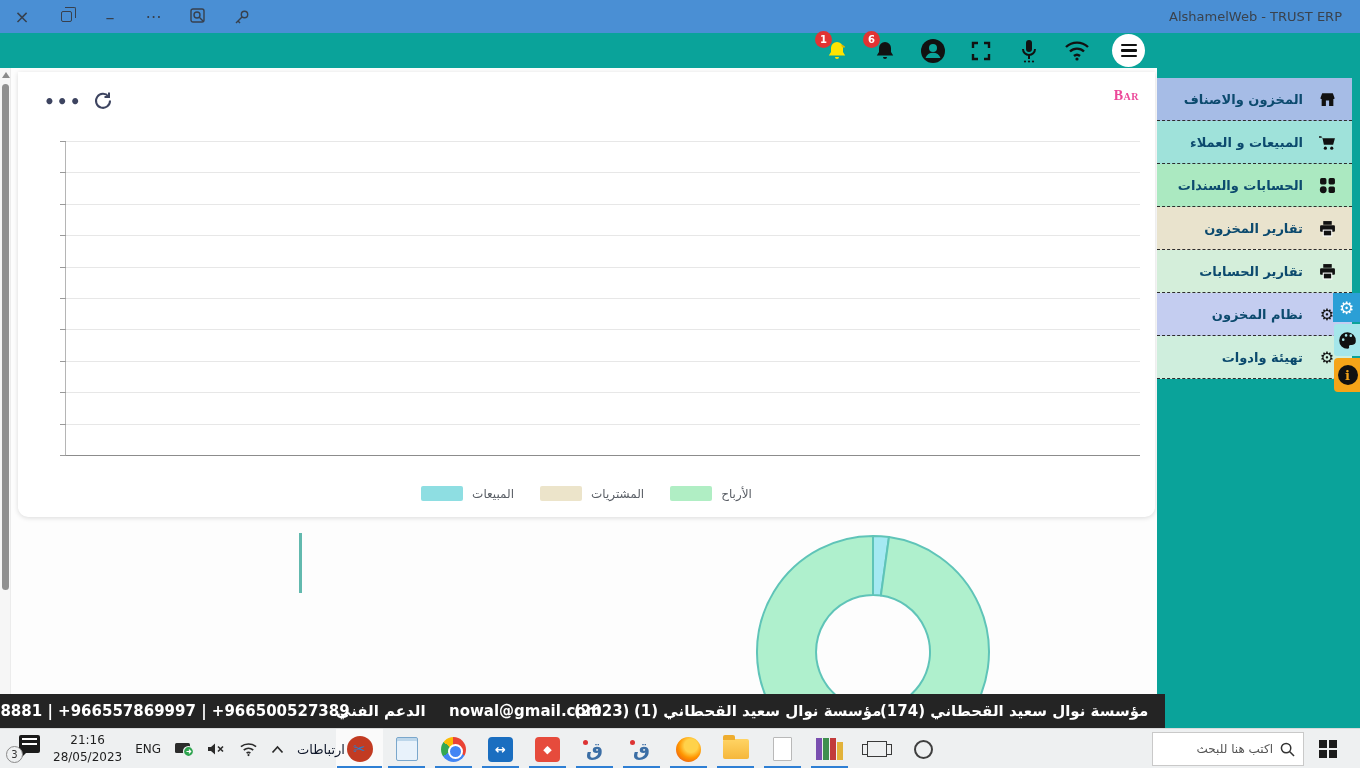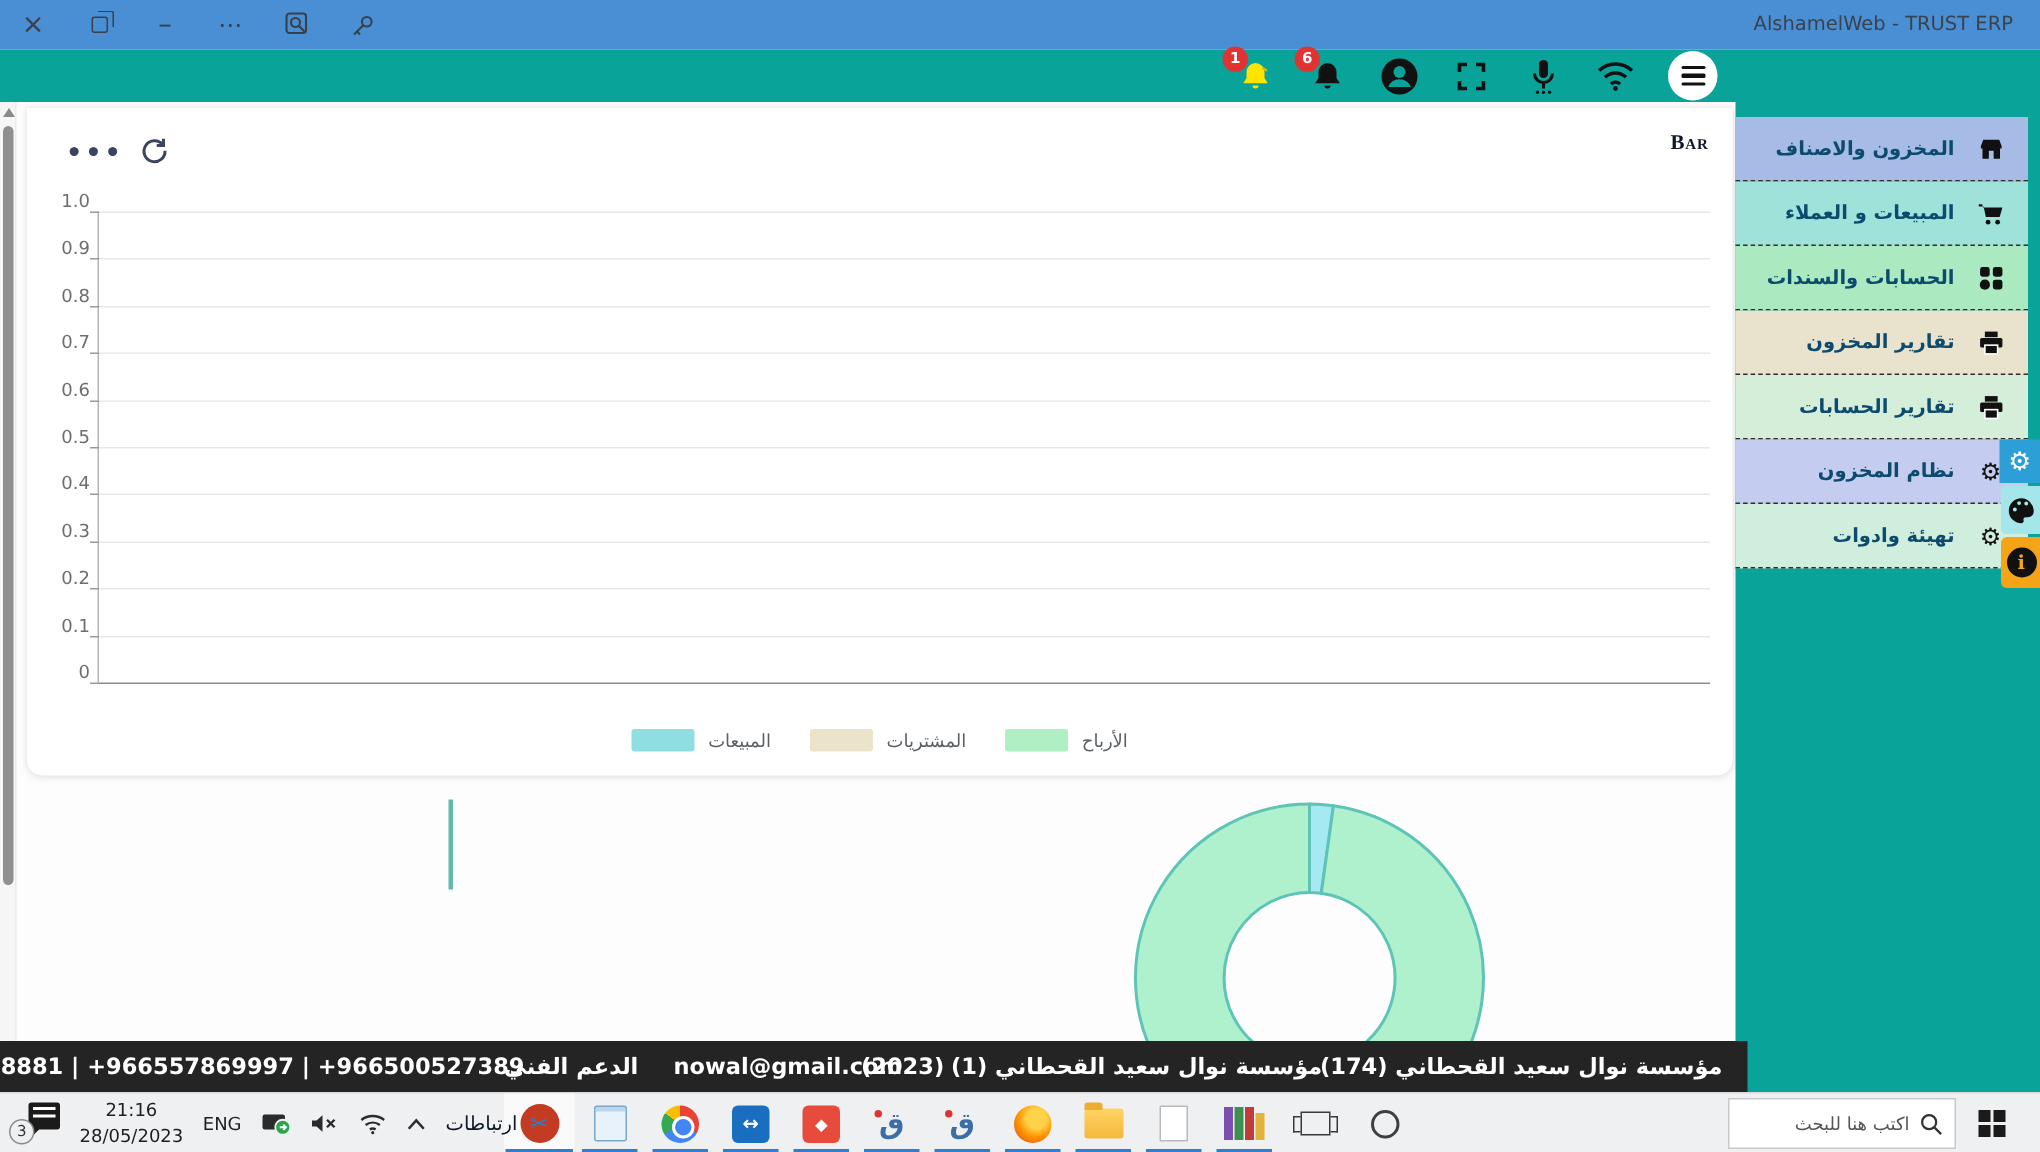--- a/index.html
+++ b/index.html
@@ -22,21 +22,21 @@
 
   
   .main { position:absolute; left:0; top:68px; width:1157px; height:626px; background:#fdfdfd; overflow:hidden; }
   .v-scrollbar { position:absolute; left:0; top:0; width:11px; height:626px; background:#f6f6f6; border-right:1px solid #ececec; }
   .v-scroll-arrow { position:absolute; left:2px; top:4px; width:0; height:0; border-left:4px solid transparent; border-right:4px solid transparent; border-bottom:6px solid #8a8a8a; }
   .v-thumb { position:absolute; left:2px; top:16px; width:7px; height:506px; background:#909090; border-radius:4px; }
 
   .chart-card { position:absolute; left:18px; top:4px; width:1137px; height:445px; background:#fff; border-radius:0 0 10px 10px; box-shadow:0 1px 5px rgba(0,0,0,.14); }
   .card-dots { position:absolute; left:26px; top:20px; color:#3d4460; font-size:17px; font-weight:bold; letter-spacing:2px; }
   .card-refresh { position:absolute; left:74px; top:18px; color:#3d4460; }
-  .card-title { position:absolute; right:16px; top:16px; color:#0f172a; font-family:"Liberation Serif","DejaVu Serif",serif; font-weight:bold; font-size:14px; font-variant:small-caps; letter-spacing:.5px; }
+  .card-title { position:absolute; right:16px; top:16px; color:#ec4899; font-family:"Liberation Serif","DejaVu Serif",serif; font-weight:bold; font-size:14px; font-variant:small-caps; letter-spacing:.5px; }
 
   .ylabels { position:absolute; left:2px; top:62px; width:40px; height:328px; }
   .ylabels div { position:absolute; right:0; width:40px; text-align:right; font-size:12px; color:#6e6e6e; }
   .plot { position:absolute; left:47px; top:69px; width:1075px; height:314px; border-left:1px solid #b5b5b5; }
   .gridline { position:absolute; left:0; width:100%; height:1px; background:#e7e7e7; }
   .gridline.axis { background:#8c8c8c; }
   .tickmark { position:absolute; left:-6px; width:6px; height:1px; background:#9a9a9a; }
 
   .legend { position:absolute; left:0; right:0; bottom:16px; display:flex; justify-content:center; align-items:center; gap:26px; }
   .legend-item { display:flex; align-items:center; gap:9px; cursor:pointer; }
@@ -204,33 +204,20 @@
   <div class="chart-card">
     <div class="card-dots">•••</div>
     <div class="card-refresh">
       <svg width="21" height="21" viewBox="0 0 21 21" fill="none" stroke="#3d4460" stroke-width="2">
           <path d="M16.5 6.5A7 7 0 1 0 18 10.5"></path>
           <path d="M17 2.5v4.5h-4.5" fill="none"></path>
         </svg>
     </div>
     <div class="card-title">Bar</div>
 
-    <div class="ylabels" id="ylabels">
-        <div style="top: -7px;">1.0</div>
-        <div style="top: 24.4px;">0.9</div>
-        <div style="top: 55.8px;">0.8</div>
-        <div style="top: 87.2px;">0.7</div>
-        <div style="top: 118.6px;">0.6</div>
-        <div style="top: 150px;">0.5</div>
-        <div style="top: 181.4px;">0.4</div>
-        <div style="top: 212.8px;">0.3</div>
-        <div style="top: 244.2px;">0.2</div>
-        <div style="top: 275.6px;">0.1</div>
-        <div style="top: 307px;">0</div>
-      </div>
     <div class="plot" id="plot">
         <div class="gridline" style="top: 0px;"></div>
         <div class="tickmark" style="top: 0px;"></div>
         <div class="gridline" style="top: 31.4px;"></div>
         <div class="tickmark" style="top: 31.4px;"></div>
         <div class="gridline" style="top: 62.8px;"></div>
         <div class="tickmark" style="top: 62.8px;"></div>
         <div class="gridline" style="top: 94.2px;"></div>
         <div class="tickmark" style="top: 94.2px;"></div>
         <div class="gridline" style="top: 125.6px;"></div>

